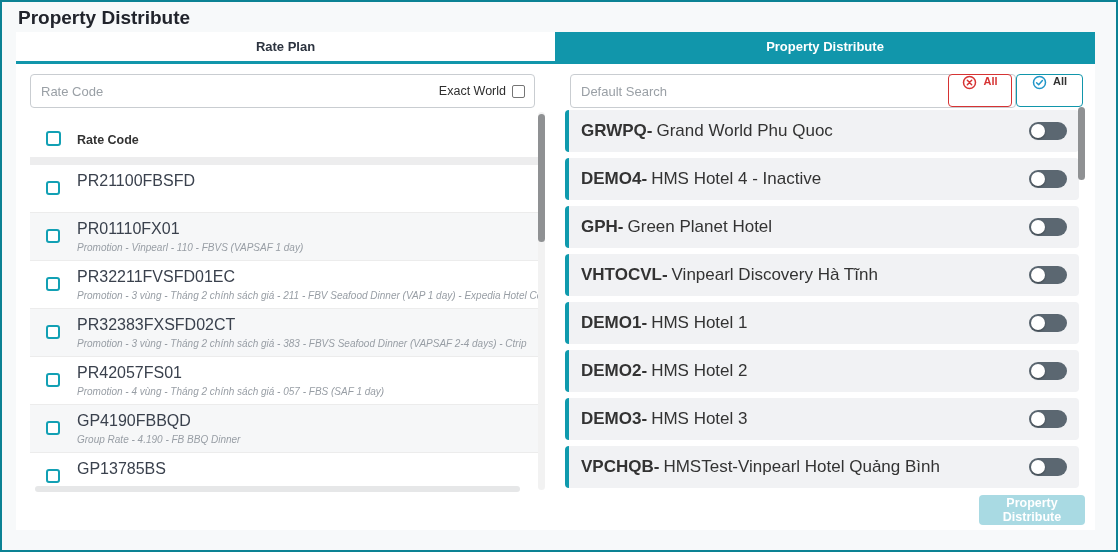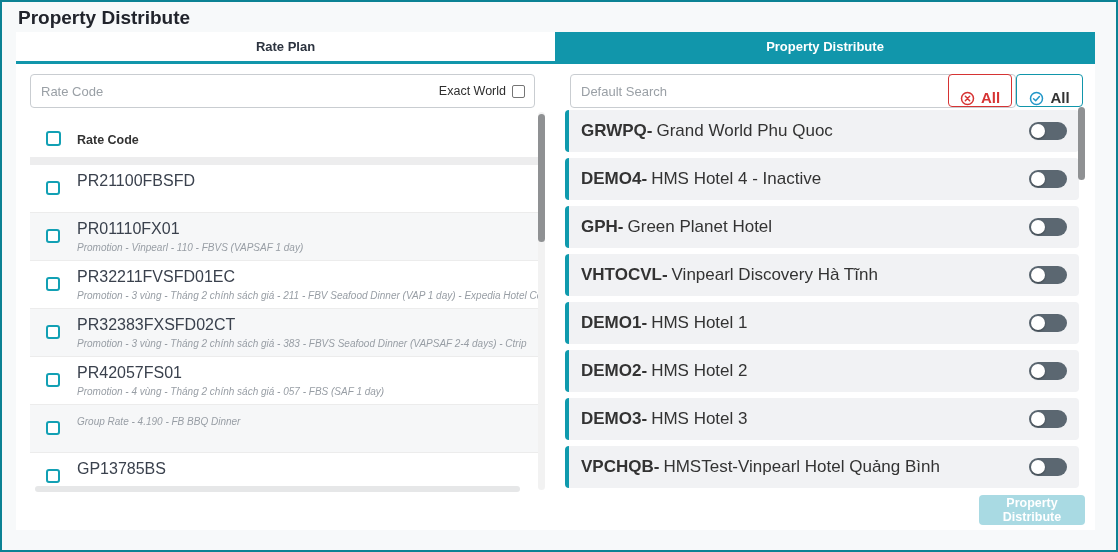--- a/index.html
+++ b/index.html
@@ -23,21 +23,21 @@
   .sw-left  { left:28px;  width:505px; }
   .sw-right { left:568px; width:446px; }
   .search-wrap input { border:none; outline:none; flex:1; min-width:0; padding:0 10px; font-size:13px; color:#333;
                        font-family:"Liberation Sans", sans-serif; background:transparent; }
   .search-wrap input::placeholder { color:#9aa0a6; }
   .exact { display:flex; align-items:center; gap:6px; padding-right:9px; font-size:12.5px; color:#2e2e2e; white-space:nowrap; }
   .exact-cb { width:13px; height:13px; border:1.5px solid #757575; border-radius:2px; background:#fff; cursor:pointer; }
 
   
   .btn-all { position:absolute; top:72px; height:33px; border-radius:4px; background:#fff; display:flex;
-             align-items:flex-end; justify-content:center; gap:6px; font-size:15px; font-weight:700; cursor:pointer; }
+             align-items:flex-start; justify-content:center; gap:6px; font-size:11px; font-weight:700; cursor:pointer; }
   .btn-all svg { display:block; }
   .btn-all-red  { left:946px;  width:64px; border:1px solid #d63333; color:#d63333; }
   .btn-all-teal { left:1014px; width:67px; border:1px solid #1196ab; color:#333; }
 
   
   .hdr-cb { position:absolute; left:44px; top:129px; width:15px; height:15px; border:2px solid #12a0b4; border-radius:3px;
             background:#fff; cursor:pointer; }
   .hdr-label { position:absolute; left:75px; top:131px; font-size:12.5px; font-weight:700; color:#333; }
   .hdr-strip { position:absolute; left:28px; top:155px; width:509px; height:8px; background:#ededee; }
 
@@ -150,20 +150,21 @@
       <div class="rate-row">
         <span class="cb"></span>
         <div class="rtx">
           <div class="rcode">PR42057FS01</div>
           <div class="rdesc">Promotion - 4 vùng - Tháng 2 chính sách giá - 057 - FBS (SAF 1 day)</div>
         </div>
       </div>
       <div class="rate-row alt">
         <span class="cb"></span>
         <div class="rtx">
+          <div class="rcode">GP4190FBBQD</div>
           <div class="rdesc">Group Rate - 4.190 - FB BBQ Dinner</div>
         </div>
       </div>
       <div class="rate-row">
         <span class="cb"></span>
         <div class="rtx">
           <div class="rcode">GP13785BS</div>
           <div class="rdesc"></div>
         </div>
       </div>

